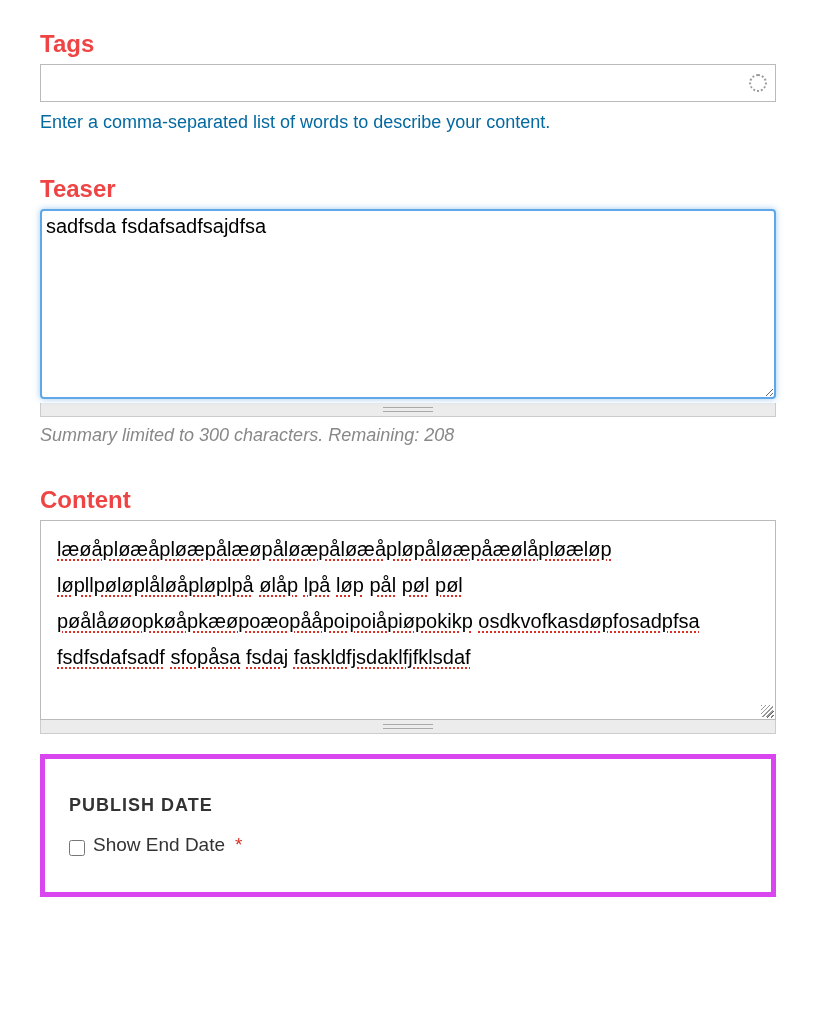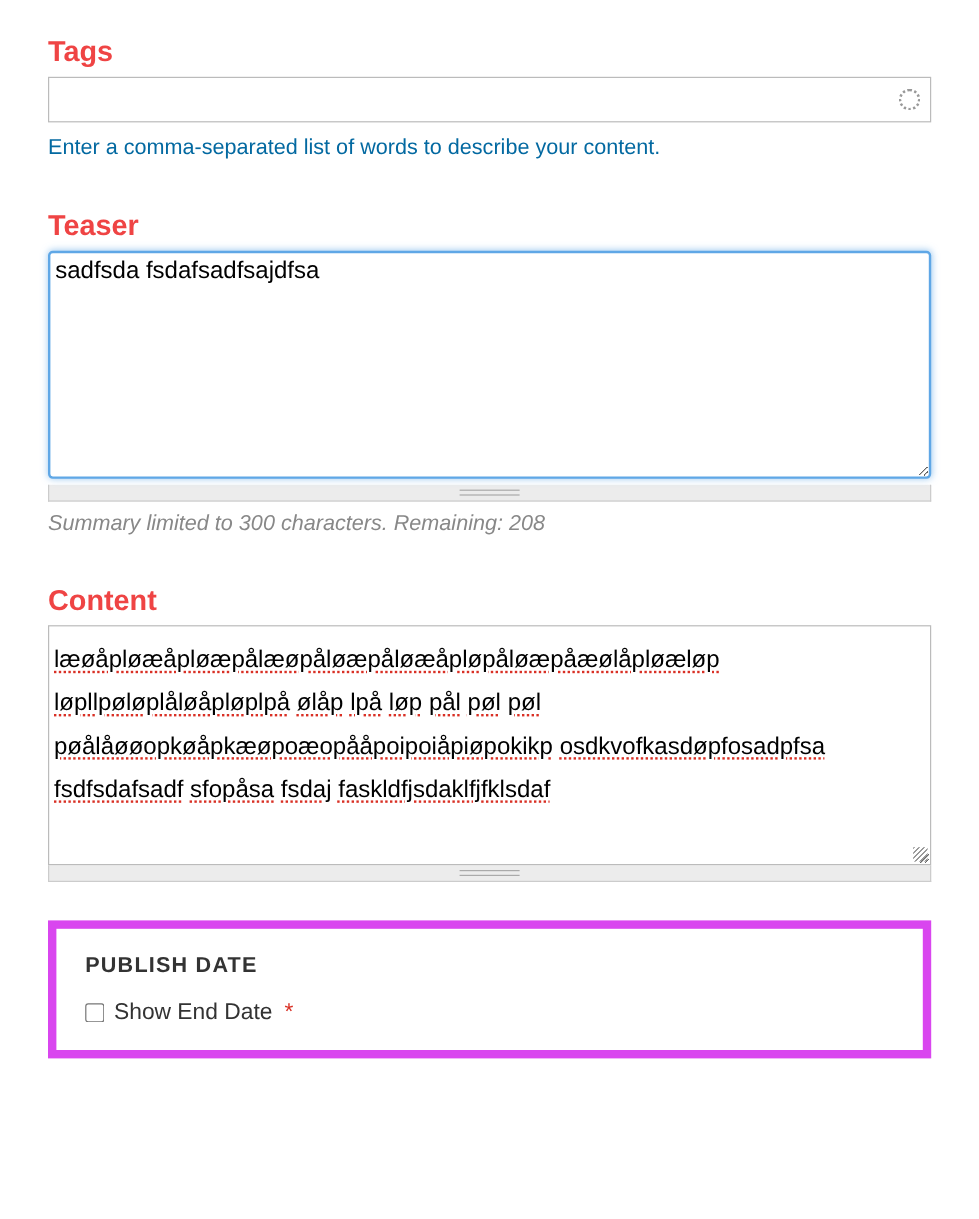--- a/index.html
+++ b/index.html
@@ -93,21 +93,21 @@
     }
     .char-limit-text {
       color: #888;
       font-style: italic;
       font-size: 18px;
       margin-top: 8px;
     }
     .summary-textarea-wrapper {
       border: 1px solid #bbb;
       background: #fff;
-      padding: 10px 4px;
+      padding: 10px 16px;
       font-size: 20px;
       font-family: Arial, sans-serif;
       line-height: 1.8;
       min-height: 200px;
       position: relative;
       overflow: hidden;
       resize: both;
       color: #000;
     }
     .resize-corner {
@@ -118,34 +118,34 @@
       height: 12px;
       background: repeating-linear-gradient(
         135deg,
         #999,
         #999 1px,
         transparent 1px,
         transparent 3px
       );
     }
     .fieldset-box {
-      border: 7px solid #d946ef;
-      padding: 20px 24px;
-      margin-top: 32px;
+      border: 5px solid #d946ef;
+      padding: 36px 24px;
+      margin-top: 20px;
     }
     .fieldset-legend {
       font-weight: bold;
       font-size: 18px;
       letter-spacing: 1px;
       color: #333;
       margin-bottom: 18px;
     }
     .checkbox-row {
       display: flex;
-      align-items: center;
+      align-items: flex-end;
       gap: 8px;
       font-size: 19px;
     }
     .checkbox-input {
       width: 16px;
       height: 16px;
       border-radius: 4px;
     }
     .required-star {
       color: #d93025;

